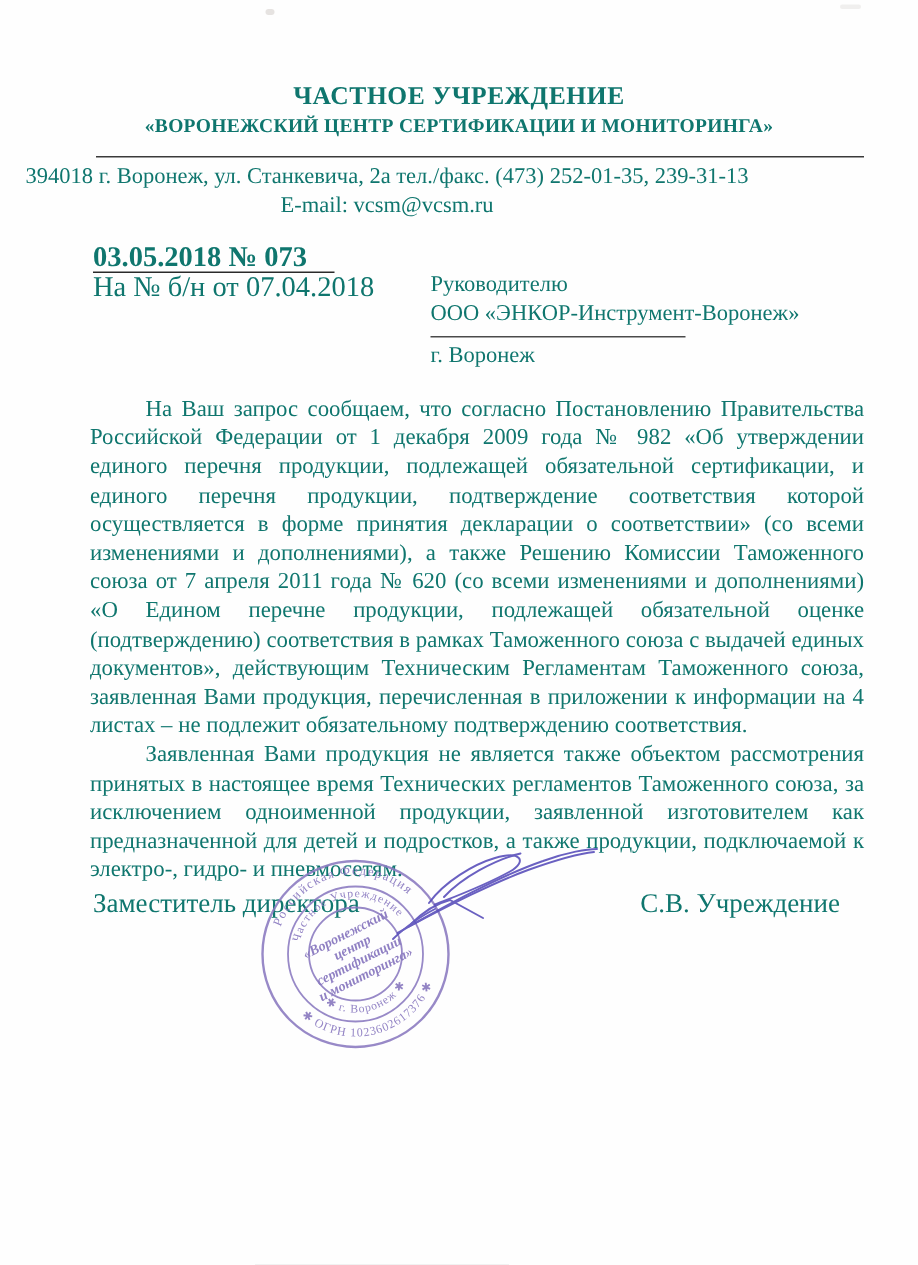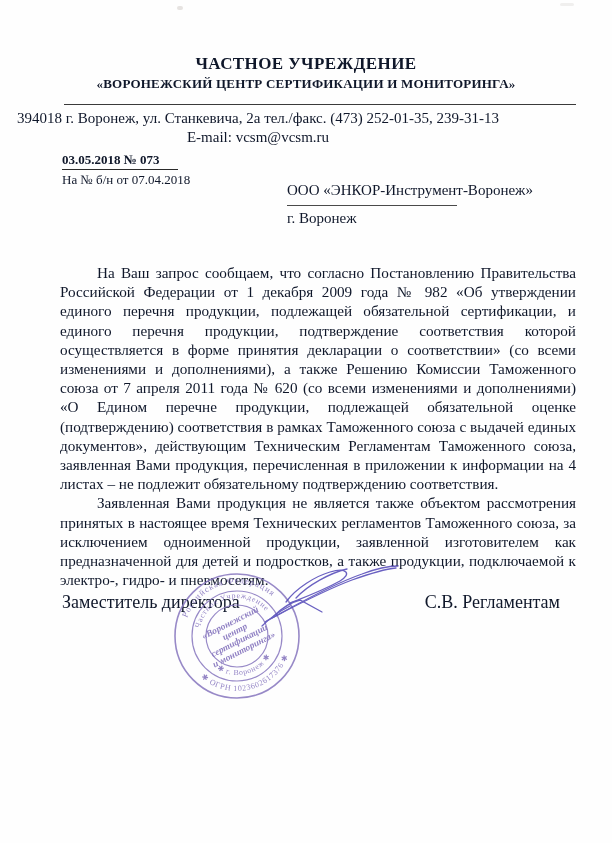--- a/index.html
+++ b/index.html
@@ -2,31 +2,31 @@
 <html><head>
 <meta charset="utf-8">
 <style>
   html,body{margin:0;padding:0;background:#e8e8e8;}
   .page{
     position:relative;
     width:612px;height:843px;
     margin:0 auto;
     background:#fefefe;
     font-family:"Liberation Serif", serif;
-    color:#0f172a;
+    color:#0f766e;
     overflow:hidden;
   }
   
   .letterhead{position:absolute;top:54px;left:0;width:612px;text-align:center;}
   .org-type{font-size:17px;font-weight:bold;letter-spacing:.4px;line-height:20px;}
   .org-name{font-size:13px;font-weight:bold;letter-spacing:.2px;line-height:20px;}
   .head-rule{position:absolute;top:104px;left:64px;width:512px;border-top:1.6px solid #3a3a3a;}
   .head-contacts{position:absolute;top:109px;left:0;width:516px;text-align:center;font-size:15px;line-height:19px;}
   
-  .ref-block{position:absolute;top:152px;left:62px;font-size:13px;line-height:16px;}
+  .ref-block{position:absolute;top:164px;left:62px;font-size:19px;line-height:16px;}
   .ref-out{font-weight:bold;display:inline-block;border-bottom:1.6px solid #2a2a2a;padding-right:18px;padding-bottom:1px;}
   .ref-in{margin-top:2px;}
   
   .addressee{position:absolute;top:181px;left:287px;font-size:15px;line-height:19px;}
   .addr-underline{width:170px;border-bottom:1.2px solid #4a4a4a;margin-top:5px;}
   .addr-city{margin-top:3px;}
   
   .body-text{position:absolute;top:263px;left:60px;width:516px;font-size:15.2px;line-height:19.2px;text-align:justify;}
   .body-text p{margin:0;text-indent:37px;}
   .body-text b{font-weight:normal;}
@@ -56,33 +56,34 @@
     <div>394018  г. Воронеж, ул. Станкевича, 2а    тел./факс. (473) 252-01-35, 239-31-13</div>
     <div>E-mail: vcsm@vcsm.ru</div>
   </div>
 
   <div class="ref-block">
     <div class="ref-out">03.05.2018 №  073</div>
     <div class="ref-in">На № б/н  от 07.04.2018</div>
   </div>
 
   <div class="addressee">
+    <div>Руководителю</div>
     <div>ООО «ЭНКОР-Инструмент-Воронеж»</div>
     <div class="addr-underline"></div>
     <div class="addr-city">г. Воронеж</div>
   </div>
 
   <div class="body-text">
     <p><span>На Ваш запрос сообщаем, что согласно Постановлению Правительства Российской Федерации от 1 декабря 2009 года № 982 «Об утверждении единого перечня продукции, подлежащей обязательной сертификации, и единого перечня продукции, подтверждение соответствия которой осуществляется в форме принятия декларации о соответствии» (со всеми изменениями и дополнениями), а также Решению Комиссии Таможенного союза от 7 апреля 2011 года № 620 (со всеми изменениями и дополнениями) «О Едином перечне продукции, подлежащей обязательной оценке (подтверждению) соответствия в рамках Таможенного союза с выдачей единых документов», действующим Техническим Регламентам Таможенного союза, заявленная Вами продукция, перечисленная в приложении к информации на  4 листах – </span><b>не  подлежит обязательному подтверждению соответствия.</b></p>
     <p>Заявленная Вами продукция не является также объектом рассмотрения принятых в настоящее время  Технических регламентов Таможенного союза, за исключением одноименной продукции, заявленной изготовителем как предназначенной для детей и подростков, а также продукции, подключаемой к электро-, гидро- и пневмосетям.</p>
   </div>
 
   <div class="sig-row">
     <span>Заместитель директора</span>
-    <span>С.В. Регламентам</span>
+    <span>С.В. Учреждение</span>
   </div>
 
   <svg class="stamp-wrap" viewBox="0 0 320 170" xmlns="http://www.w3.org/2000/svg">
     <defs>
       <path id="r1top" d="M 34 86 a 53 53 0 1 1 106 0"></path>
       <path id="r1bot" d="M 32 86 a 55 55 0 0 0 110 0"></path>
       <path id="r2top" d="M 49 86 a 38 38 0 1 1 76 0"></path>
       <path id="r2bot" d="M 48 86 a 39 39 0 0 0 78 0"></path>
     </defs>
 

